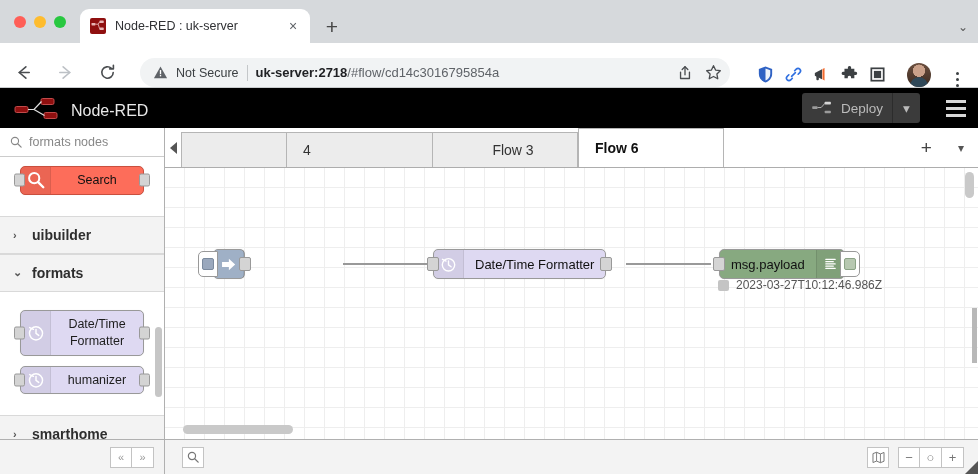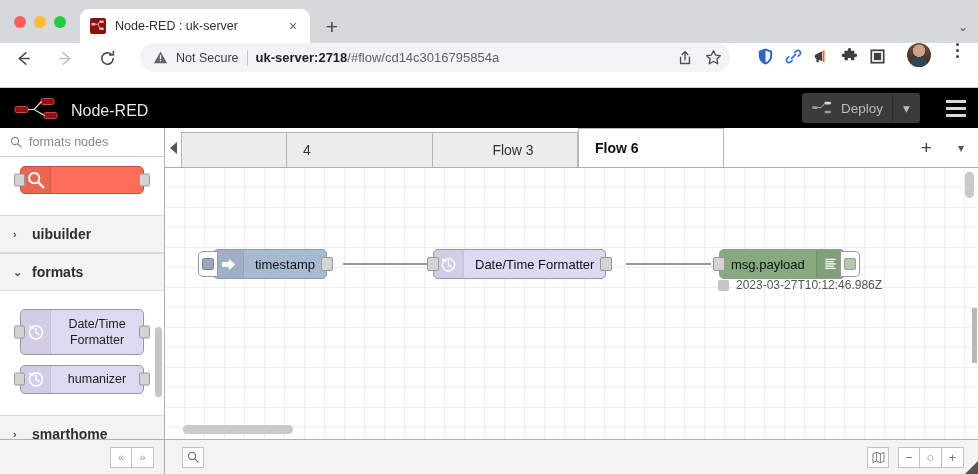--- a/index.html
+++ b/index.html
@@ -62,21 +62,21 @@
     color: #474747; font-size: 21px; font-weight: 300; line-height: 1;
   }
   .tabstrip-right {
     position: absolute; right: 10px; bottom: 9px;
     color: #5a5a5a; font-size: 12px;
   }
 
   .toolbar {
     height: 45px;
     background: #fff;
-    display: flex; align-items: flex-start;
+    display: flex; align-items: flex-end;
     padding: 0 10px 0 8px;
     gap: 12px;
     border-bottom: 1px solid #c9ccce;
   }
   .navbtn {
     width: 30px; height: 30px; flex: none;
     display: flex; align-items: center; justify-content: center;
     color: #4a4d50;
   }
   .navbtn.disabled { color: #bdc1c6; }
@@ -561,20 +561,21 @@
         <div class="pal-group-body">
           <div class="pnode search">
             <span class="ibadge"></span>
             <span class="obadge"></span>
             <span class="ico">
               <svg width="20" height="20" viewBox="0 0 22 22">
                 <circle cx="9" cy="9" r="5.6" fill="none" stroke="#fff" stroke-width="2.2"></circle>
                 <path d="M13.3 13.3 L19 19" stroke="#fff" stroke-width="2.6" stroke-linecap="round"></path>
               </svg>
             </span>
+            <span class="lbl">Search</span>
           </div>
         </div>
 
         <div class="pal-cat">
           <span class="chev">›</span>
           <span>uibuilder</span>
         </div>
 
         <div class="pal-cat">
           <span class="chev">⌄</span>
@@ -652,21 +653,20 @@
 
         <div class="node" style="left:48px; top:81px; background:#a8bad1;">
           <span class="inject-btn">
               <i></i>
             </span>
           <span class="ico">
             <svg width="19" height="19" viewBox="0 0 20 20">
               <path d="M3.2 7.3 H10.4 V4 L17 10 L10.4 16 V12.7 H3.2 Z" fill="#fff"></path>
             </svg>
           </span>
-          <span class="lbl">timestamp</span>
           <span class="port out"></span>
         </div>
 
         <div class="node" style="left:268px; top:81px; background:#ded9f2;">
           <span class="port in"></span>
           <span class="ico">
             <svg width="19" height="19" viewBox="0 0 22 22">
               <circle cx="11" cy="11.4" r="7.2" fill="none" stroke="#fff" stroke-width="1.6"></circle>
               <path d="M11 7 V11.4 L14 13.6" stroke="#fff" stroke-width="1.6" fill="none" stroke-linecap="round"></path>
               <path d="M4 5 L8.2 7" stroke="#fff" stroke-width="1.6" stroke-linecap="round"></path>

